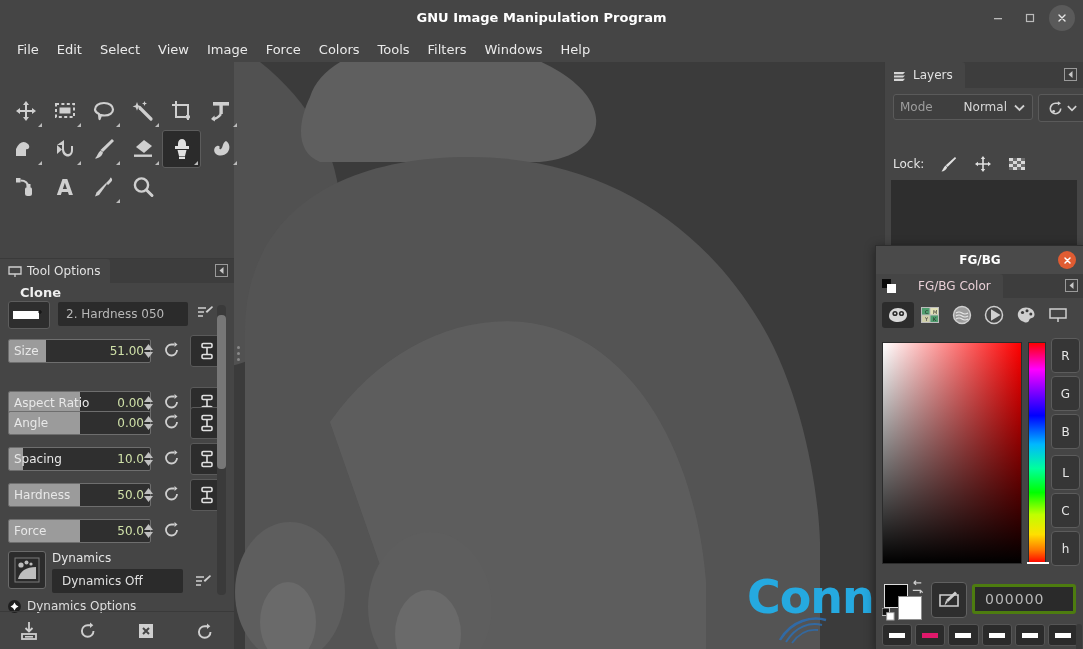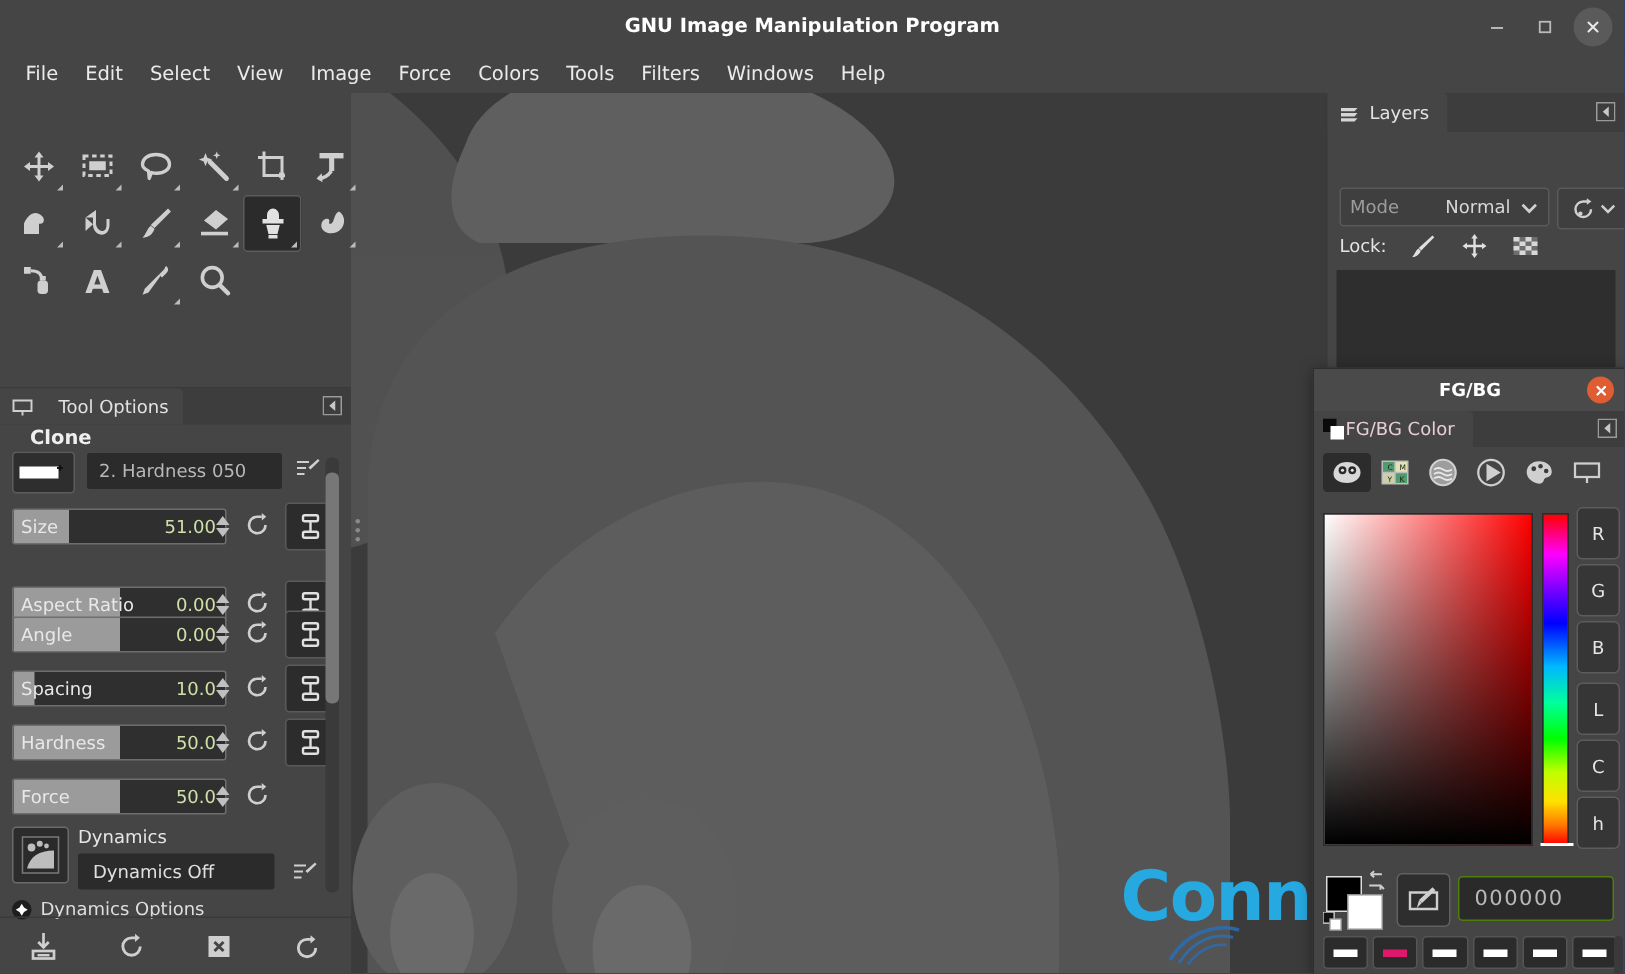--- a/index.html
+++ b/index.html
@@ -107,21 +107,21 @@
   .toolopts {
     position: absolute; left: 0; top: 196px; width: 234px; height: 391px;
     background: #454545; border-top: 1px solid #3a3a3a;
   }
   .panel-tabbar {
     position: relative; height: 24px; background: #3d3d3d;
   }
   .panel-tab {
     position: absolute; left: 0; top: 0; height: 24px;
     background: #454545;
-    display: flex; align-items: center; gap: 17px; padding: 0 10px 0 8px;
+    display: flex; align-items: center; gap: 5px; padding: 0 10px 0 8px;
     border-top-right-radius: 3px; font-size: 12px; color: #e2e2e2;
   }
   .panel-menu-btn { position: absolute; right: 6px; top: 5px; }
   .to-inner { position: relative; width: 234px; height: 367px; }
   .to-heading {
     position: absolute; left: 8px; top: 2px; font-size: 13px; font-weight: bold; color: #efefef; margin-left: 12px;
   }
   .to-scrollarea { position: absolute; left: 0; top: 18px; width: 234px; height: 316px; overflow: hidden; }
   .brushrow { position: absolute; left: 8px; top: 0px; width: 220px; height: 28px; }
   .brush-swatch {
@@ -212,21 +212,21 @@
     background: #454545; border-left: 1px solid #3a3a3a;
   }
   .layers-tabbar { position: relative; height: 26px; background: #3d3d3d; }
   .layers-tab {
     position: absolute; left: 0; top: 0; height: 26px; background: #454545;
     display: flex; align-items: center; gap: 5px; padding: 0 12px 0 8px;
     border-top-right-radius: 3px; font-size: 12px; color: #e2e2e2;
   }
   .layers-menu { position: absolute; right: 6px; top: 6px; }
   .moderow {
-    position: absolute; left: 8px; top: 32px; width: 182px; height: 26px; margin-top: 31px;
+    position: absolute; left: 8px; top: 32px; width: 182px; height: 26px;
   }
   .mode-combo {
     position: absolute; left: 0; top: 0; width: 140px; height: 26px;
     background: #3f3f3f; border: 1px solid #5a5a5a; border-radius: 3px;
     display: flex; align-items: center; box-sizing: border-box; padding: 0 6px;
   }
   .mode-combo .mlabel { font-size: 12px; color: #9d9d9d; }
   .mode-combo .mval { margin-left: auto; font-size: 12px; color: #d7d7d7; }
   .mode-extra {
     position: absolute; left: 145px; top: 0; width: 46px; height: 26px;
@@ -268,21 +268,21 @@
     position: absolute; left: 0; top: 0; width: 208px; height: 28px;
     line-height: 28px; text-align: center; font-size: 12px; font-weight: bold; color: #ffffff;
   }
   .fgbg-close {
     position: absolute; right: 8px; top: 5px; width: 18px; height: 18px; border-radius: 50%;
     background: #e05c32; display: flex; align-items: center; justify-content: center;
   }
   .fgbg-tabbar { position: relative; height: 24px; background: #3d3d3d; }
   .fgbg-tab {
     position: absolute; left: 0; top: 0; height: 24px; background: #454545;
-    display: flex; align-items: center; gap: 0; padding: 0 12px 0 6px;
+    display: flex; align-items: center; gap: 21px; padding: 0 12px 0 6px;
     border-top-right-radius: 3px; font-size: 12px; color: #e8cfd6;
   }
   .fgbg-tabmenu { position: absolute; right: 6px; top: 5px; }
   .sel-tabs {
     position: absolute; left: 6px; top: 56px; width: 196px; height: 26px;
     display: flex; gap: 0px;
   }
   .sel-tab {
     width: 32px; height: 26px; display: flex; align-items: center; justify-content: center;
     border-radius: 3px;
@@ -318,21 +318,21 @@
   .fgbg-pair .bg { position: absolute; left: 14px; top: 12px; width: 22px; height: 22px; background: #fff; border: 1px solid #8e8e8e; }
   .fgbg-pair .swap { position: absolute; left: 26px; top: -4px; }
   .fgbg-pair .rst { position: absolute; left: -2px; top: 24px; }
   .pick-btn {
     position: absolute; left: 55px; top: 6px; width: 34px; height: 34px;
     background: #2e2e2e; border: 1px solid #616161; border-radius: 4px;
     display: flex; align-items: center; justify-content: center;
   }
   .hexfield {
     position: absolute; left: 96px; top: 8px; width: 104px; height: 30px;
-    background: #2a2a2a; border: 1px solid #4d7c0f; border-radius: 3px;
+    background: #2a2a2a; border: 3px solid #4d7c0f; border-radius: 3px;
     display: flex; align-items: center; padding-left: 10px; box-sizing: border-box;
     font-size: 14px; color: #b9b9b9; letter-spacing: 1px;
   }
   .palette { position: absolute; left: 6px; top: 48px; width: 196px; }
   .pal-row { display: flex; gap: 3px; margin-bottom: 3px; }
   .pal-cell {
     width: 29px; height: 20px; background: #2b2b2b; border: 1px solid #555; border-radius: 3px;
     display: flex; align-items: center; justify-content: center;
   }
   .pal-cell .bar { width: 16px; height: 5px; background: #ffffff; }

